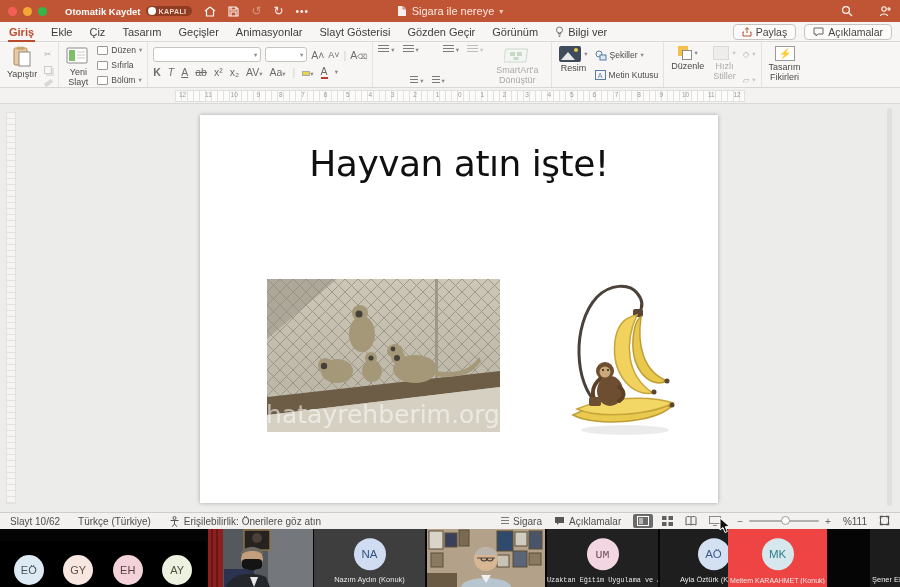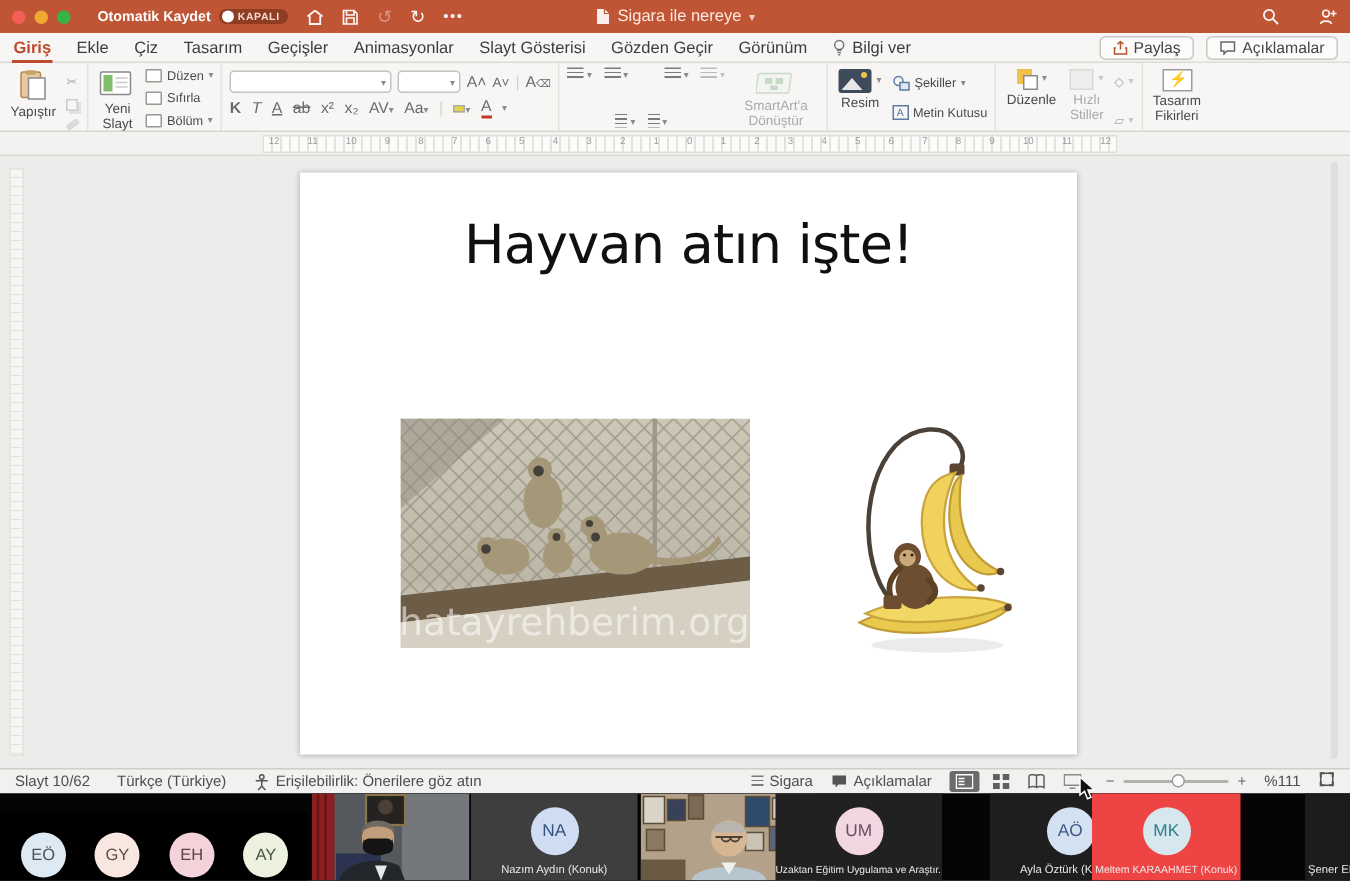--- a/index.html
+++ b/index.html
@@ -619,21 +619,21 @@
         <rect x="0" y="44" width="30" height="14" fill="#6a5a44"></rect>
         <path d="M34 58 C36 46 82 46 84 58 Z" fill="#b7c6ce"></path>
         <path d="M54 46 L59 54 L64 46 Z" fill="#f0f0ee"></path>
         <circle cx="59" cy="30" r="12" fill="#d6b693"></circle>
         <path d="M47 28 C46 18 72 18 71 28 C70 20 48 20 47 28 Z" fill="#b9b4ac"></path>
         <path d="M49 26 C46 16 72 16 69 26" fill="#b9b4ac"></path>
         <path d="M50 29 H68 M54 29 a3 3 0 0 0 6 0 M60 29 a3 3 0 0 0 6 0" stroke="#4a4038" stroke-width="1.2" fill="none"></path>
       </svg>
     </div>
 
-    <div class="tile" style="left:517px;width:111px;background:#212121;">
+    <div class="tile" style="left:547px;width:111px;background:#212121;font-family:Liberation Mono, monospace;">
       <div class="pcircle" style="background: rgb(242, 215, 227); color: rgb(105, 80, 92);">UM</div>
       <div class="pname" style="font-size:6.8px;">Uzaktan Eğitim Uygulama ve Araştır...</div>
     </div>
 
     <div class="tile" style="left:660px;width:107px;background:#1e1e1e;">
       <div class="pcircle" style="background: rgb(212, 225, 242); color: rgb(62, 90, 133);">AÖ</div>
       <div class="pname">Ayla Öztürk (Konuk)</div>
     </div>
 
     <div class="tile" style="left:728px;width:99px;background:#ef4444;">

